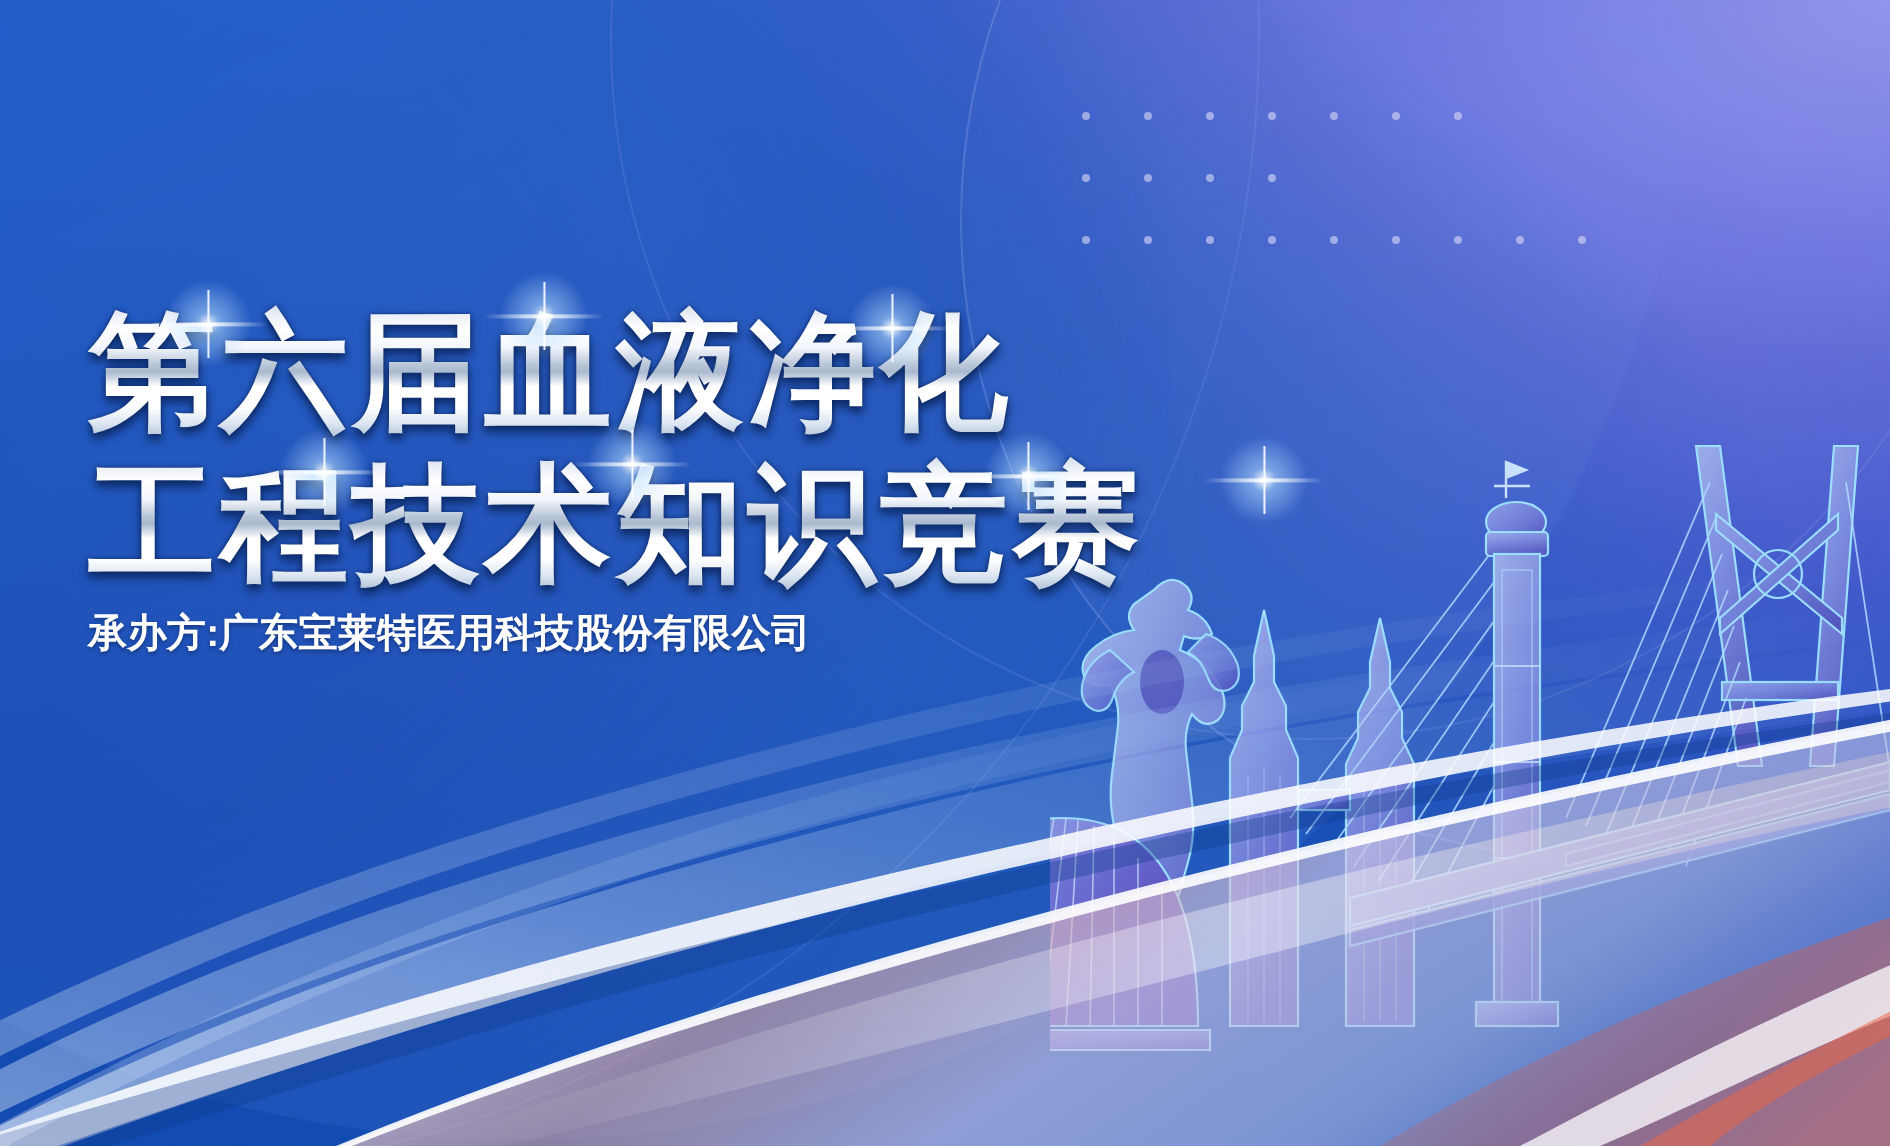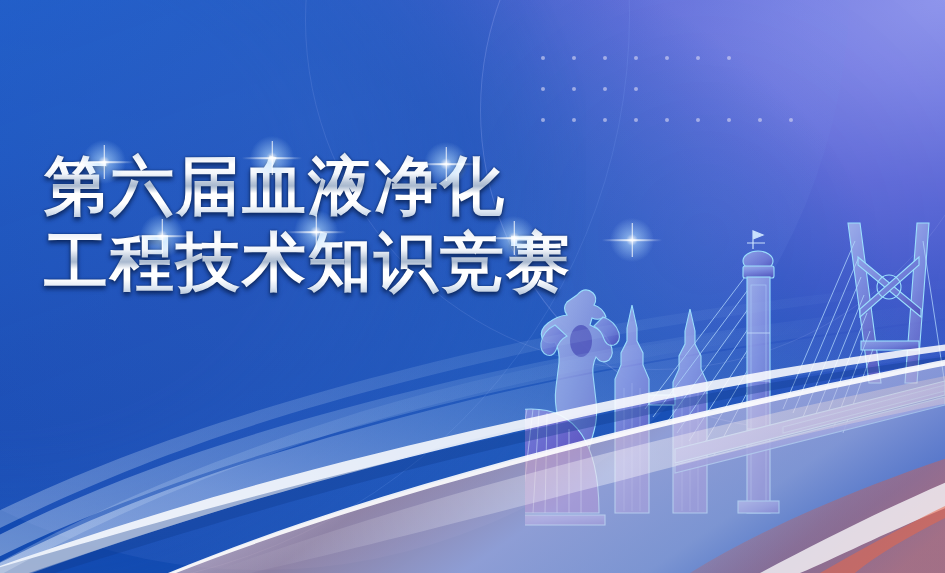--- a/index.html
+++ b/index.html
@@ -353,15 +353,16 @@
     <span class="glint" style="left:60px;top:14px;"></span>
     <span class="glint" style="left:228px;top:10px;"></span>
     <span class="glint" style="left:402px;top:16px;"></span>
     <span class="glint" style="left:118px;top:88px;"></span>
     <span class="glint" style="left:272px;top:84px;"></span>
     <span class="glint" style="left:470px;top:90px;"></span>
     <span class="glint" style="left:588px;top:92px;"></span>
   </div>
 
   <div class="subtitle">
+    <div class="sub-line">承办方:广东宝莱特医用科技股份有限公司</div>
   </div>
 
 </div>
 
 </body></html>

